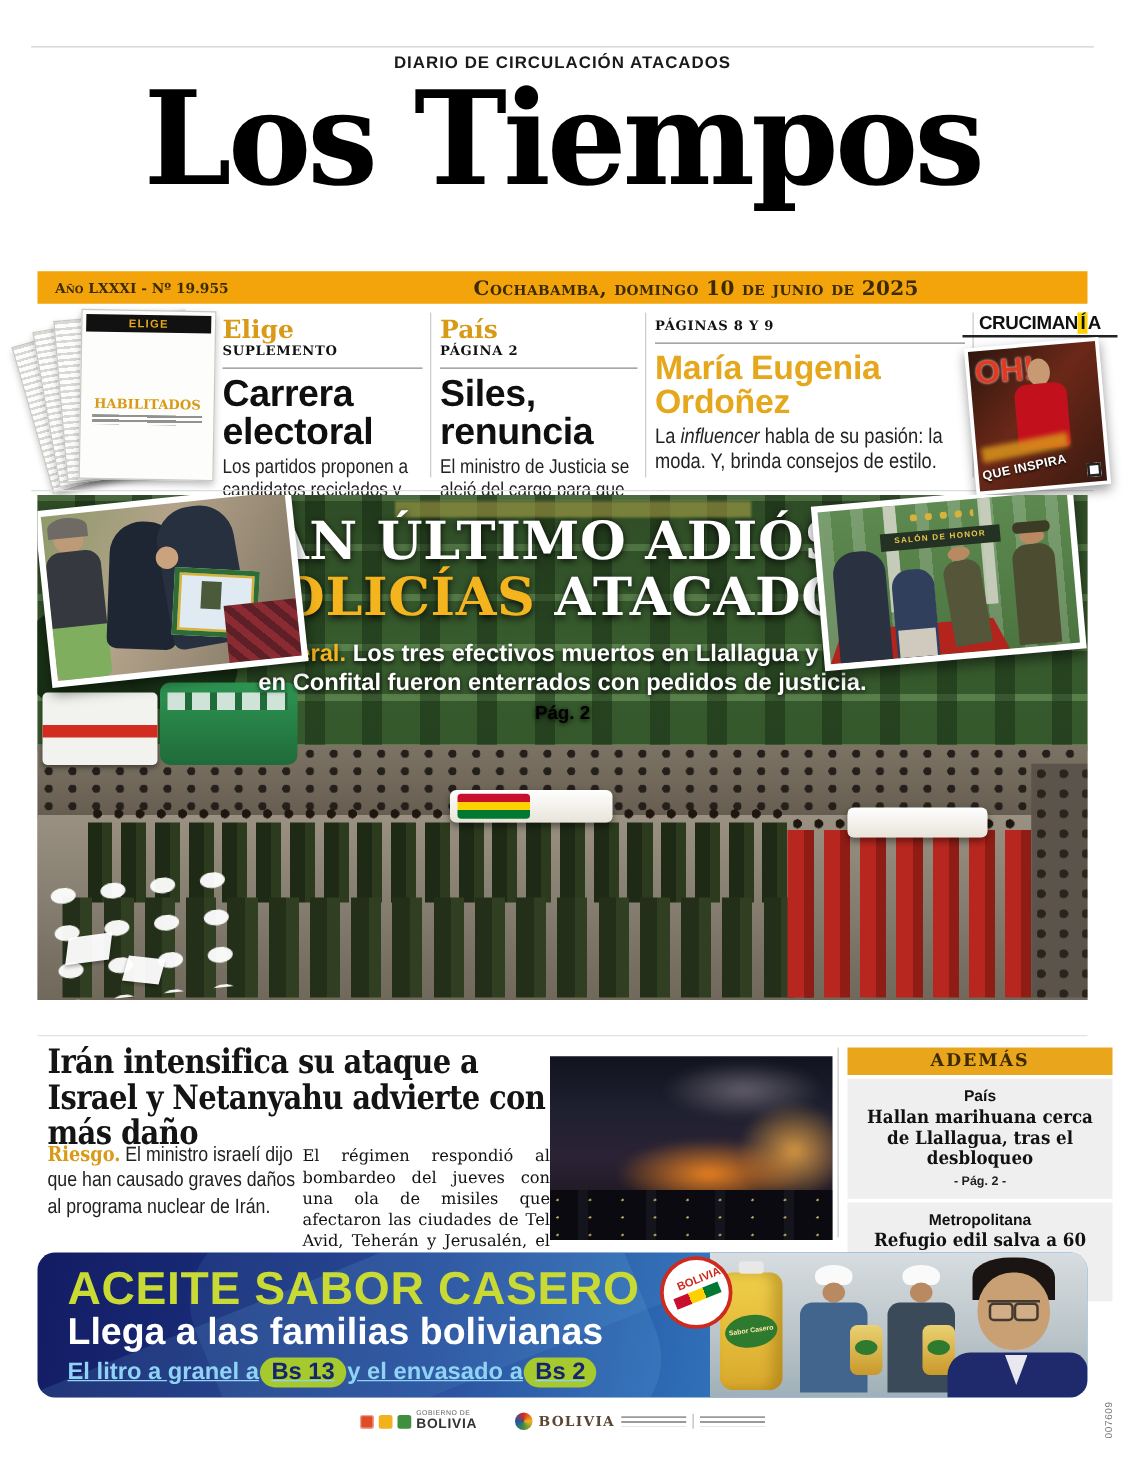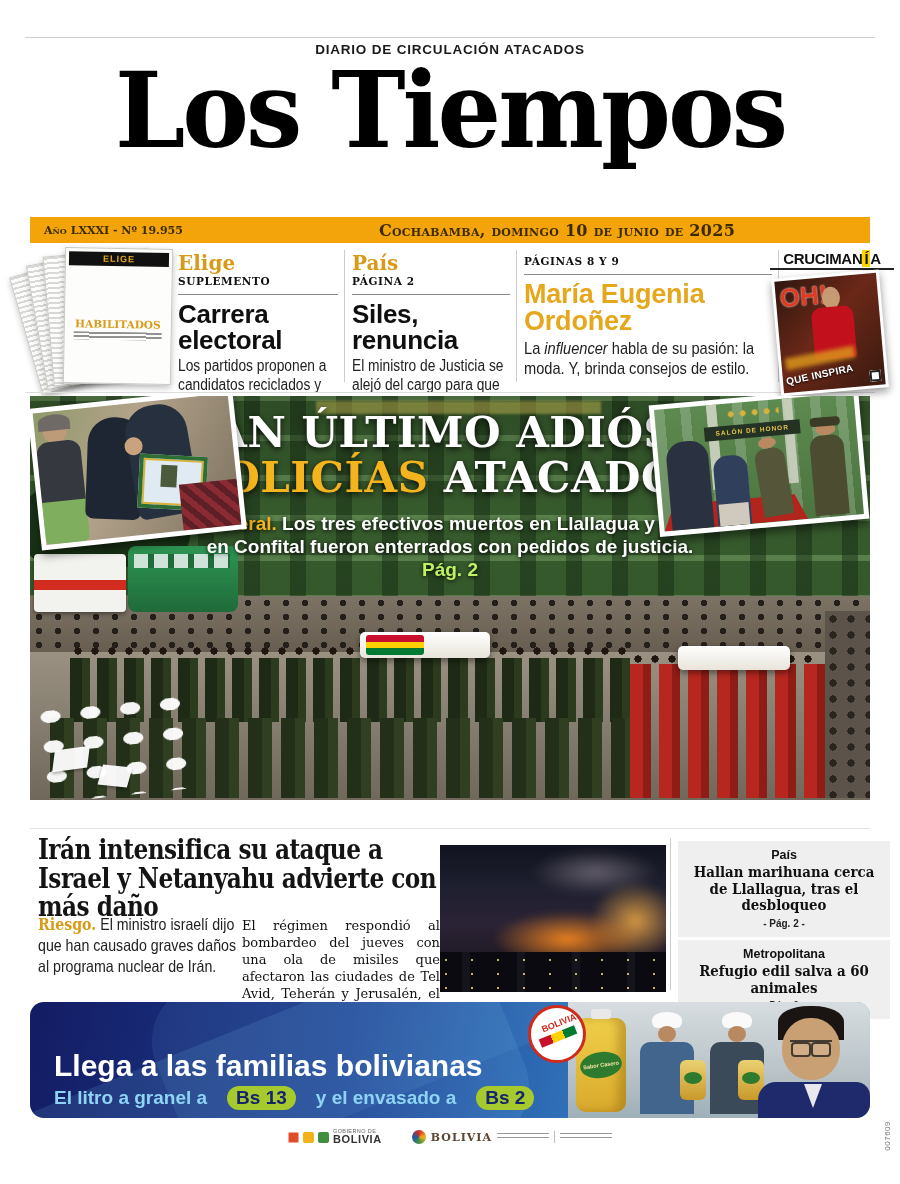--- a/index.html
+++ b/index.html
@@ -25,21 +25,21 @@
   .datebar .pr{padding-right:12px;font-size:10px;width:280px;text-align:right;}
 
   
   .vline{top:250px;height:132px;border-left:1px solid #ccc;}
   .rule-teasers{left:25px;right:25px;top:392px;border-top:1px solid #ddd;}
   .teaser{top:253px;}
   .kick{font-family:"DejaVu Serif",serif;font-weight:700;font-size:20px;color:#D89A17;line-height:1;}
   .subk{font-family:"DejaVu Serif",serif;font-weight:700;font-size:10.5px;color:#111;
         letter-spacing:.6px;margin-top:2px;}
   .thr{border-top:1px solid #8a8a8a;margin:7px 0 6px;}
-  .thead{font-weight:800;font-size:26px;color:#0f0f0f;letter-spacing:-.3px;line-height:1;}
+  .thead{font-weight:800;font-size:30px;color:#0f0f0f;letter-spacing:-.3px;line-height:1;}
   .tbody{font-size:16px;line-height:1.17;color:#222;margin-top:4px;
          transform:scaleX(.86);transform-origin:0 0;width:116%;}
   .t3 .thead{color:#E5A71C;font-size:27px;letter-spacing:-.2px;}
   .t3 .tbody{font-size:17px;}
   .tbody i{font-style:italic;}
 
   
   .stack{left:22px;top:248px;width:152px;height:142px;}
   .card{position:absolute;background:#fdfdfb;border:1px solid #c9c9c4;
         box-shadow:0 3px 6px rgba(0,0,0,.25);}
@@ -126,21 +126,21 @@
   .tr2{left:70px;top:104px;width:90px;height:70px;}
 
   .lead-head{left:0;right:0;top:14px;text-align:center;z-index:6;
       font-family:"DejaVu Serif",serif;font-weight:700;font-size:42px;line-height:1.08;
       color:#fff;text-shadow:0 2px 6px rgba(0,0,0,.85);letter-spacing:.5px;}
   .lead-accent{color:#F4B41E;}
   .lead-deck{left:0;right:0;top:116px;z-index:6;text-align:center;}
   .lead-deck .inner{max-width:520px;margin:0 auto;font-size:19px;font-weight:600;color:#fff;
       line-height:1.22;text-shadow:0 1px 4px rgba(0,0,0,.9);}
   .deck-label{color:#F4B41E;font-weight:800;}
-  .deck-page{color:#bef264;font-weight:800;font-size:19px;}
+  .deck-page{color:#000000;font-weight:800;font-size:15px;}
 
   .inset{background:#fff;padding:5px;box-shadow:0 5px 10px rgba(0,0,0,.5);z-index:7;}
   .inset-l{left:4px;top:2px;width:196px;height:132px;transform:rotate(-6deg);}
   .inset-r{right:6px;top:0;width:200px;height:122px;transform:rotate(-5deg);}
   .scene{position:relative;width:100%;height:100%;overflow:hidden;}
   .scn-l{background:linear-gradient(120deg,#8f9a6a 0%,#b3a28a 40%,#7c7260 100%);}
   .seat{position:absolute;left:0;bottom:0;width:44px;height:66px;background:#7fae5e;border-radius:6px;}
   .granny{position:absolute;left:8px;top:8px;width:24px;height:24px;background:#bd9a78;border-radius:50%;}
   .granny::before{content:"";position:absolute;left:-4px;top:-5px;width:32px;height:16px;
       background:#6f6a66;border-radius:50% 50% 0 0;}
@@ -223,22 +223,22 @@
   
   .ad{left:30px;top:1002px;width:840px;height:116px;border-radius:14px;overflow:hidden;
       background:linear-gradient(100deg,#131c63 0%,#1e3c8f 38%,#2e6cb5 62%,#58a0d8 100%);}
   .swoosh{position:absolute;left:-60px;top:30px;width:560px;height:200px;
       background:rgba(120,200,240,.14);transform:rotate(-22deg);border-radius:60px;}
   .swoosh2{position:absolute;left:120px;top:-90px;width:480px;height:180px;
       background:rgba(120,200,240,.10);transform:rotate(-22deg);border-radius:60px;}
   .ad-l1{position:absolute;left:24px;top:8px;font-weight:900;font-size:37px;color:#C8DA33;
       letter-spacing:.5px;}
   .ad-l2{position:absolute;left:24px;top:47px;font-weight:800;font-size:30px;color:#fff;}
-  .ad-l3{position:absolute;left:24px;top:84px;display:flex;align-items:center;gap:20px;
-      font-weight:700;font-size:19px;color:#8fd4f5;}
+  .ad-l3{position:absolute;left:24px;top:84px;display:flex;align-items:center;gap:1px;
+      font-weight:700;font-size:19px;color:#8fd4f5;text-decoration:underline;}
   .pill{background:#A6C92E;color:#15246E;border-radius:13px;padding:1px 9px;font-weight:800;
       font-size:19px;}
   .badge{position:absolute;left:498px;top:3px;width:58px;height:58px;border-radius:50%;
       background:#fff;border:3px solid #cf2a1e;box-sizing:border-box;z-index:3;}
   .badge .tric{position:absolute;left:8px;top:24px;width:38px;height:9px;transform:rotate(-22deg);
       background:linear-gradient(90deg,#c8102e 33%,#ffd100 33% 66%,#007a33 66%);}
   .badge .blabel{position:absolute;left:6px;top:10px;width:44px;text-align:center;
       transform:rotate(-22deg);font-weight:800;font-size:9px;color:#cf2a1e;}
   .ad-photo{position:absolute;right:0;top:0;width:302px;height:100%;
       background:linear-gradient(180deg,#d7dde0,#b9c3c8 60%,#9fb0b8);}
@@ -429,35 +429,37 @@
   <div class="abs sec-body"><span>El régimen respondió al bombardeo del jueves con una ola de misiles que afectaron las ciudades de Tel Avid, Teherán y Jerusalén, el sábado y la madrugada del domingo.</span> <span class="sec-page">Pág. 4</span></div>
   <div class="abs sec-photo">
     <div class="abs smoke"></div>
     <div class="abs glow2"></div>
     <div class="abs glow1"></div>
     <div class="abs skyline"></div>
   </div>
   <div class="abs vline2"></div>
 
   <div class="abs ademas">
+    <div class="adm-bar">ADEMÁS</div>
     <div class="adm-box">
       <div class="adm-sec">País</div>
       <div class="adm-hl">Hallan marihuana cerca de Llallagua, tras el desbloqueo</div>
       <div class="adm-pg">- Pág. 2 -</div>
     </div>
     <div class="adm-box">
       <div class="adm-sec">Metropolitana</div>
       <div class="adm-hl">Refugio edil salva a 60 animales</div>
       <div class="adm-pg">- Pág. 6 -</div>
     </div>
   </div>
 
   <div class="abs ad">
     <div class="swoosh"></div>
     <div class="swoosh2"></div>
+    <div class="ad-l1">ACEITE SABOR CASERO</div>
     <div class="ad-l2">Llega a las familias bolivianas</div>
     <div class="ad-l3">
       <span>El litro a granel a</span>
       <span class="pill">Bs 13</span>
       <span>y el envasado a</span>
       <span class="pill">Bs 2</span>
     </div>
     <div class="badge">
       <div class="tric"></div>
       <div class="blabel">BOLIVIA</div>

